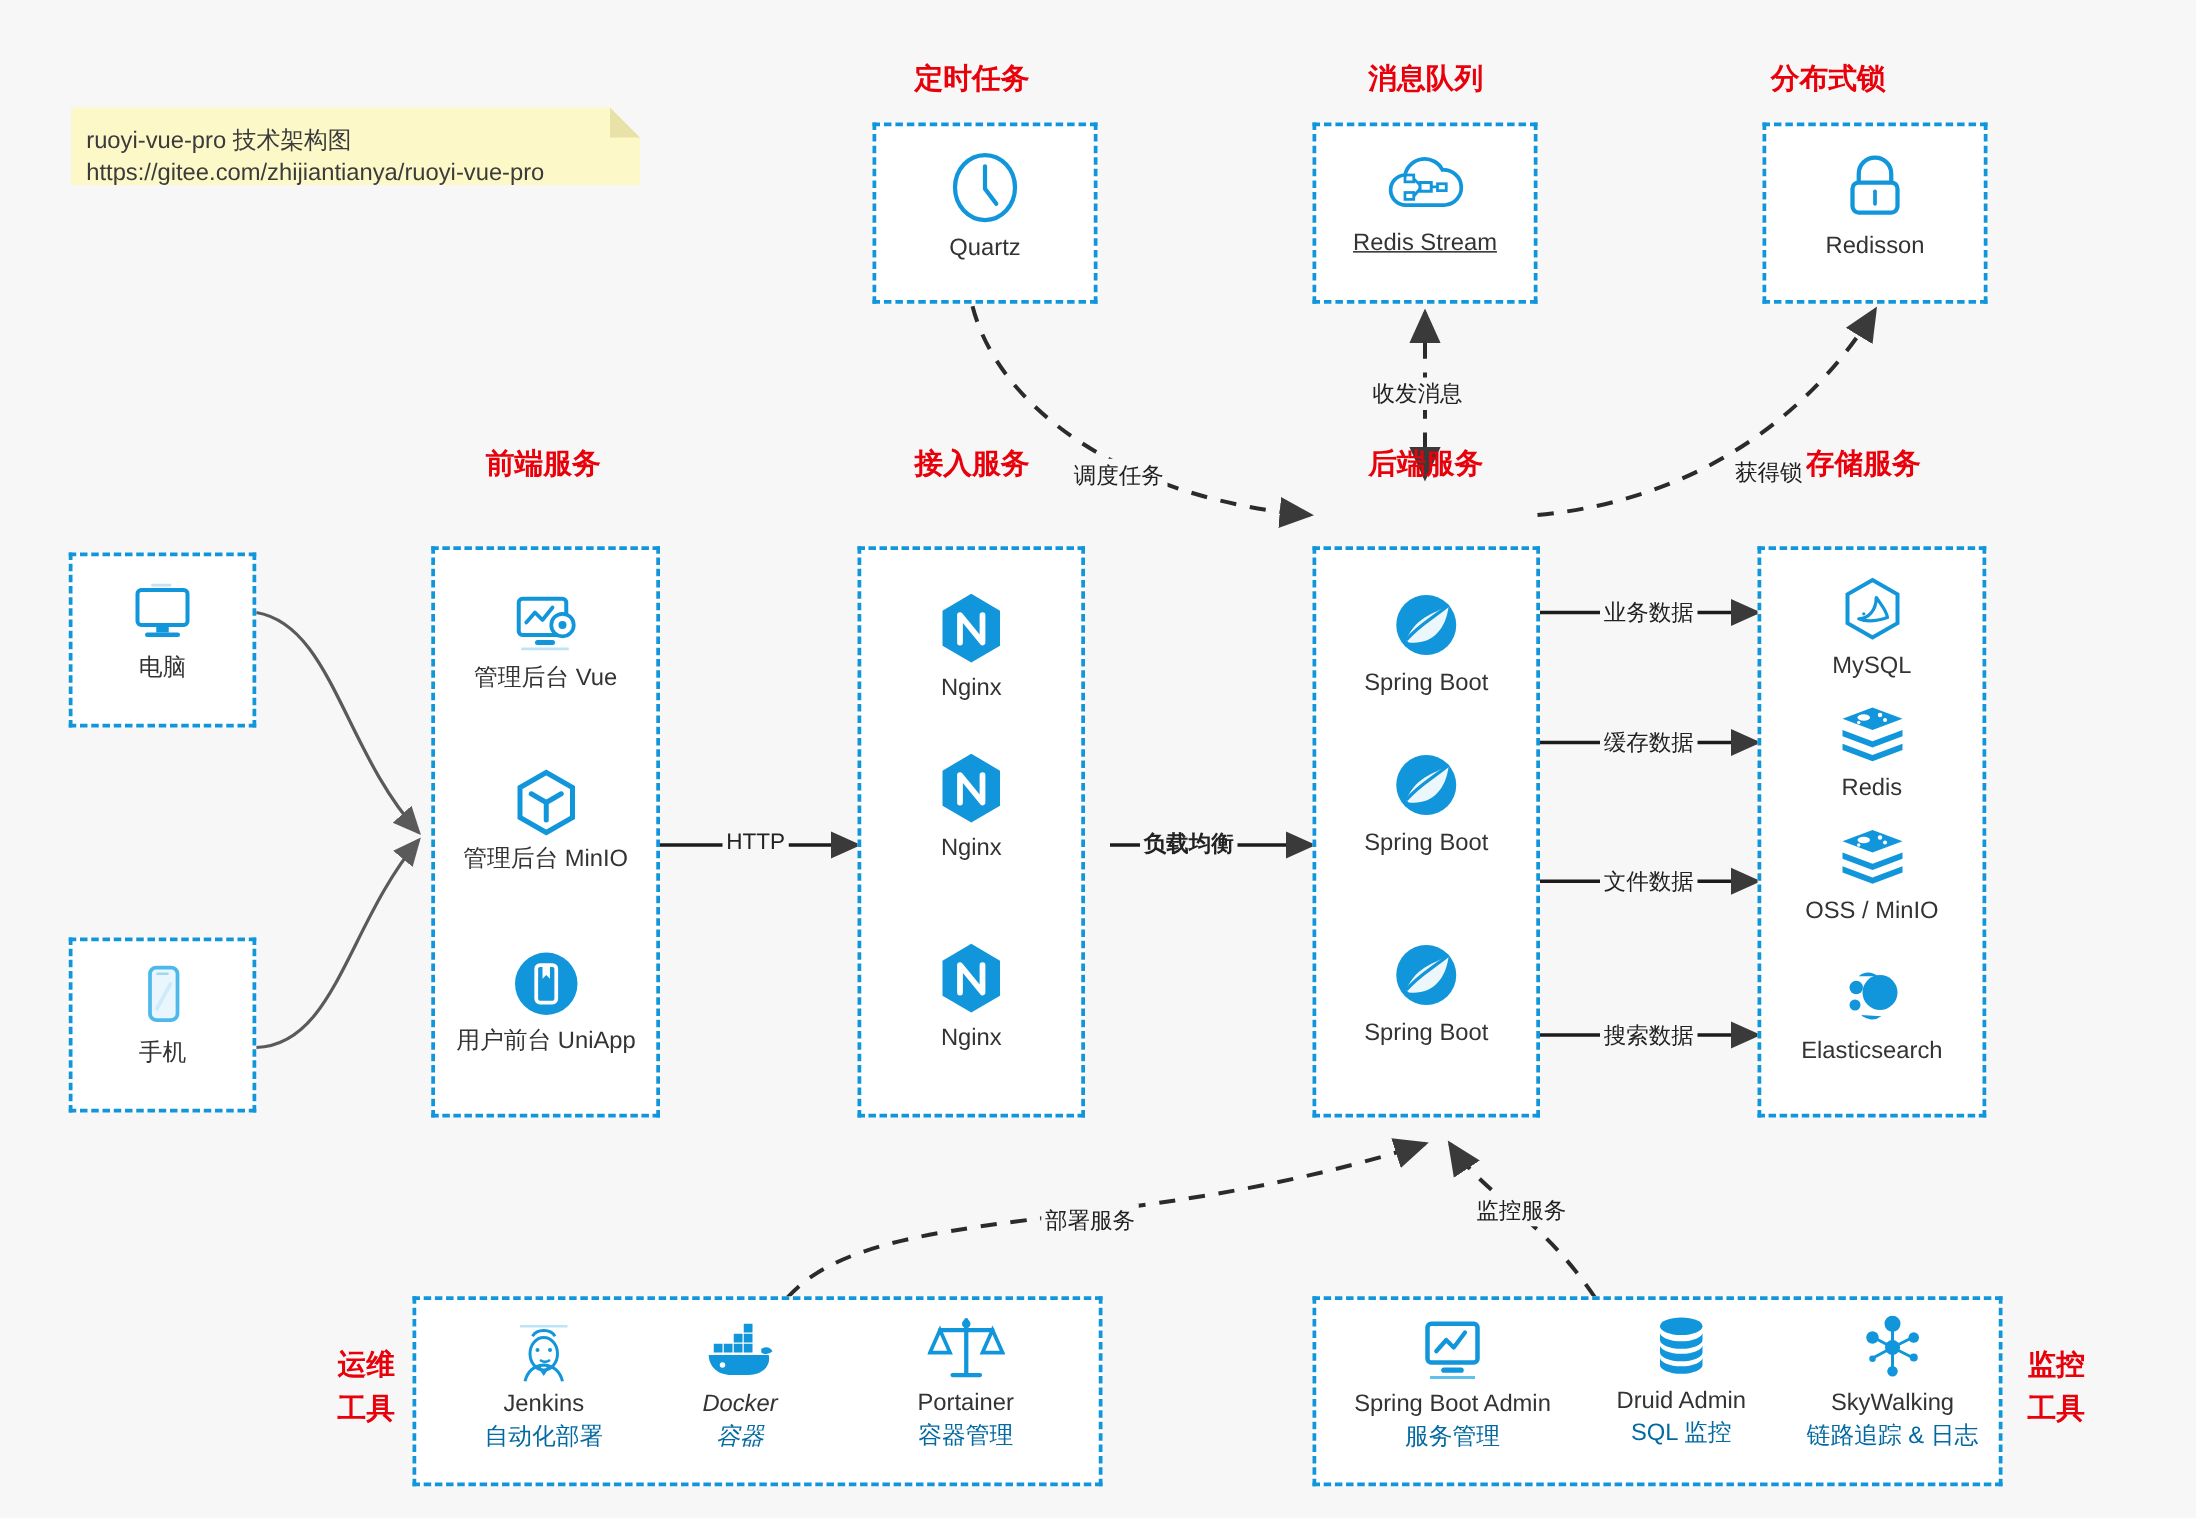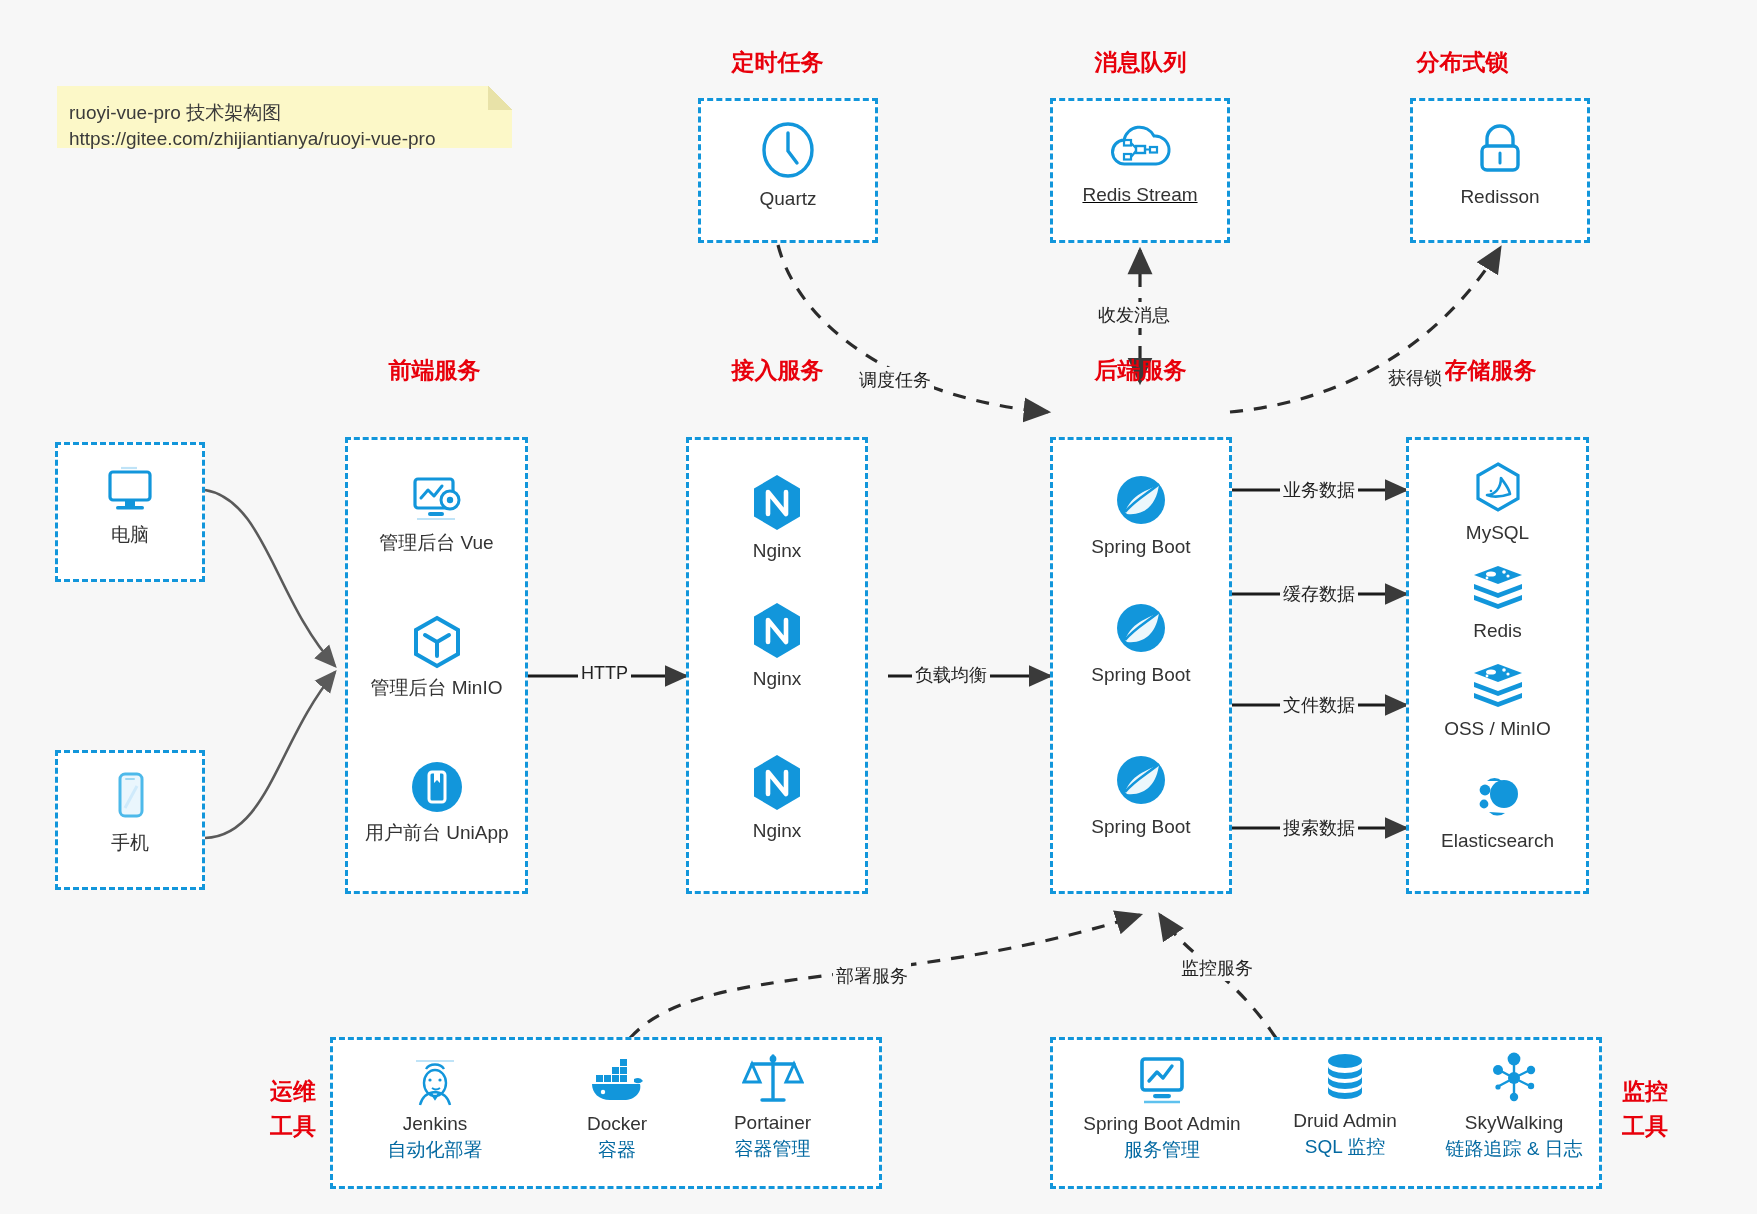--- a/index.html
+++ b/index.html
@@ -312,21 +312,21 @@
       <circle cx="33" cy="27" r="1.6" fill="#1296db"></circle>
       <path d="M25 35 q4 3 8 0" fill="none" stroke="#1296db" stroke-width="2"></path>
       <path d="M13 52 q3 -12 15 -13 q12 1 15 13" fill="none" stroke="#1296db" stroke-width="2.4"></path>
       <path d="M24 40 l4 6 l4 -6" fill="none" stroke="#1296db" stroke-width="2"></path>
       <path d="M9 8 h38" stroke="#bfe3f7" stroke-width="2"></path>
     </svg>
     <div class="cap">Jenkins</div>
     <div class="cap2">自动化部署</div>
   </div>
 
-  <div class="node" style="left:537px;top:1053px;width:160px;">
+  <div class="node" style="left:512px;top:1053px;width:160px;font-style:italic;">
     <svg class="ico" width="62" height="54" viewBox="0 0 62 54">
       <g fill="#1296db">
         <rect x="18" y="22" width="7" height="7"></rect>
           <rect x="26" y="22" width="7" height="7"></rect>
         <rect x="34" y="22" width="7" height="7"></rect>
           <rect x="26" y="14" width="7" height="7"></rect>
         <rect x="34" y="14" width="7" height="7"></rect>
           <rect x="34" y="6" width="7" height="7"></rect>
         <rect x="10" y="22" width="7" height="7"></rect>
       </g>
@@ -392,21 +392,21 @@
         <circle cx="29" cy="47" r="4.2"></circle>
         <circle cx="13" cy="20" r="5"></circle>
         <circle cx="13" cy="37" r="2.6"></circle>
       </g>
     </svg>
     <div class="cap">SkyWalking</div>
     <div class="cap2">链路追踪 &amp; 日志</div>
   </div>
 
   <div class="elabel" style="left:578px;top:662px;">HTTP</div>
-  <div class="elabel" style="left:912px;top:662px;">负载均衡</div>
+  <div class="elabel" style="left:912px;top:662px;font-weight:bold;">负载均衡</div>
   <div class="elabel" style="left:856px;top:367px;">调度任务</div>
   <div class="elabel" style="left:1095px;top:302px;">收发消息</div>
   <div class="elabel" style="left:1385px;top:365px;">获得锁</div>
   <div class="elabel" style="left:1280px;top:477px;">业务数据</div>
   <div class="elabel" style="left:1280px;top:581px;">缓存数据</div>
   <div class="elabel" style="left:1280px;top:692px;">文件数据</div>
   <div class="elabel" style="left:1280px;top:815px;">搜索数据</div>
   <div class="elabel" style="left:833px;top:963px;">部署服务</div>
   <div class="elabel" style="left:1178px;top:955px;">监控服务</div>
 

